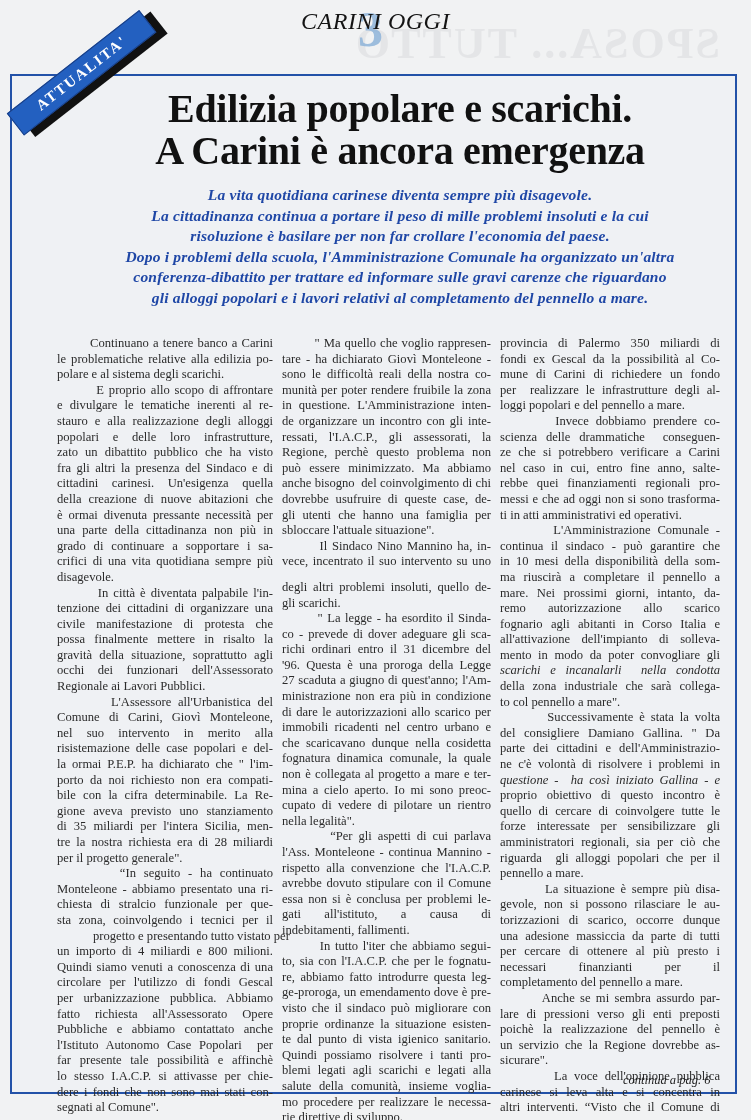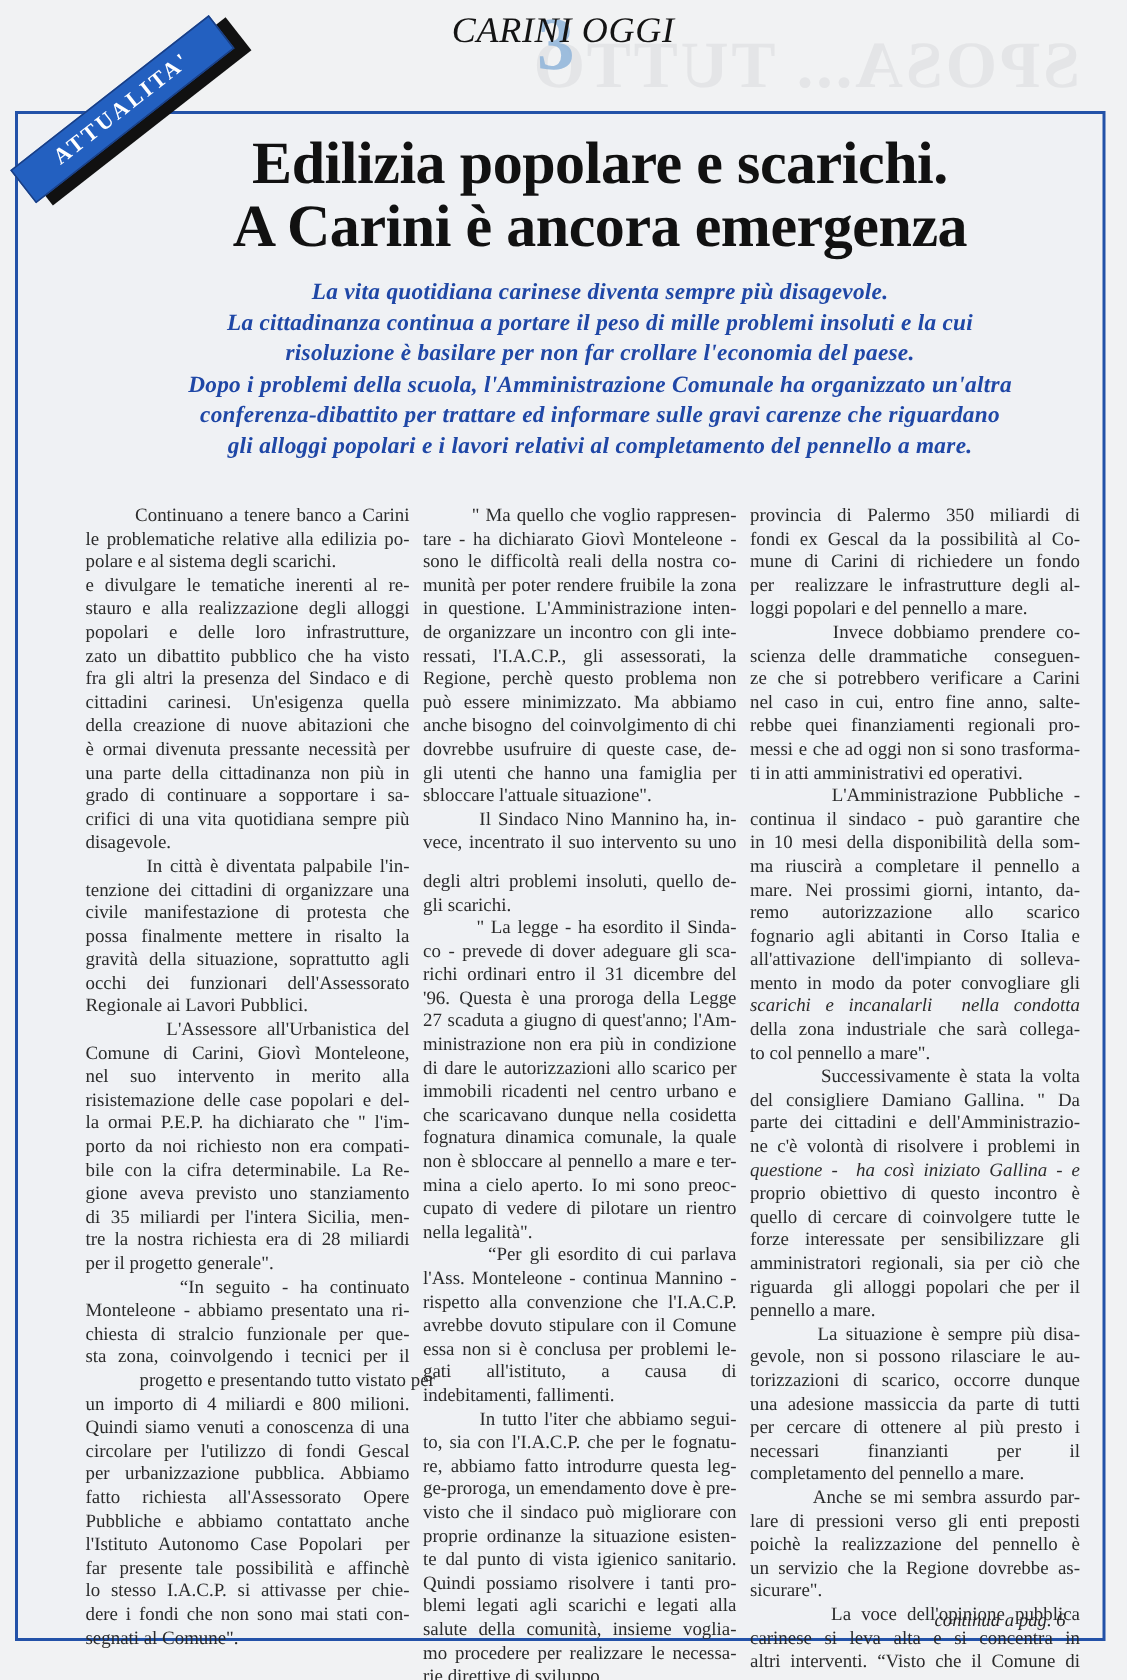--- a/index.html
+++ b/index.html
@@ -96,20 +96,21 @@
   <span>risoluzione è basilare per non far crollare l'economia del paese.</span>
   <span>Dopo i problemi della scuola, l'Amministrazione Comunale ha organizzato un'altra</span>
   <span>conferenza-dibattito per trattare ed informare sulle gravi carenze che riguardano</span>
   <span>gli alloggi popolari e i lavori relativi al completamento del pennello a mare.</span>
 </div>
 
 <div class="col col1">
     <span class="l" style="white-space: pre; display: block;"><span style="white-space: pre;">        Continuano a tenere banco a Carini</span></span>
     <span class="l" style="white-space: pre; display: block;"><span style="white-space: pre;">le problematiche relative alla edilizia po-</span></span>
     <span class="l end" style="white-space: pre; display: block;">polare e al sistema degli scarichi.</span>
+    <span class="l" style="white-space: pre; display: block;"><span style="white-space: pre;">        E proprio allo scopo di affrontare</span></span>
     <span class="l" style="white-space: pre; display: block;"><span style="white-space: pre;">e divulgare le tematiche inerenti al re-</span></span>
     <span class="l" style="white-space: pre; display: block;"><span style="white-space: pre;">stauro e alla realizzazione degli alloggi</span></span>
     <span class="l" style="white-space: pre; display: block;"><span style="white-space: pre;">popolari e delle loro infrastrutture,</span></span>
     <span class="l" style="white-space: pre; display: block;"><span style="white-space: pre;">zato un dibattito pubblico che ha visto</span></span>
     <span class="l" style="white-space: pre; display: block;"><span style="white-space: pre;">fra gli altri la presenza del Sindaco e di</span></span>
     <span class="l" style="white-space: pre; display: block;"><span style="white-space: pre;">cittadini carinesi. Un'esigenza quella</span></span>
     <span class="l" style="white-space: pre; display: block;"><span style="white-space: pre;">della creazione di nuove abitazioni che</span></span>
     <span class="l" style="white-space: pre; display: block;"><span style="white-space: pre;">è ormai divenuta pressante necessità per</span></span>
     <span class="l" style="white-space: pre; display: block;"><span style="white-space: pre;">una parte della cittadinanza non più in</span></span>
     <span class="l" style="white-space: pre; display: block;"><span style="white-space: pre;">grado di continuare a sopportare i sa-</span></span>
@@ -171,25 +172,25 @@
     <span class="l" style="white-space: pre; display: block;"><span style="white-space: pre;">        " La legge - ha esordito il Sinda-</span></span>
     <span class="l" style="white-space: pre; display: block;"><span style="white-space: pre;">co - prevede di dover adeguare gli sca-</span></span>
     <span class="l" style="white-space: pre; display: block;"><span style="white-space: pre;">richi ordinari entro il 31 dicembre del</span></span>
     <span class="l" style="white-space: pre; display: block;"><span style="white-space: pre;">'96. Questa è una proroga della Legge</span></span>
     <span class="l" style="white-space: pre; display: block;"><span style="white-space: pre;">27 scaduta a giugno di quest'anno; l'Am-</span></span>
     <span class="l" style="white-space: pre; display: block;"><span style="white-space: pre;">ministrazione non era più in condizione</span></span>
     <span class="l" style="white-space: pre; display: block;"><span style="white-space: pre;">di dare le autorizzazioni allo scarico per</span></span>
     <span class="l" style="white-space: pre; display: block;"><span style="white-space: pre;">immobili ricadenti nel centro urbano e</span></span>
     <span class="l" style="white-space: pre; display: block;"><span style="white-space: pre;">che scaricavano dunque nella cosidetta</span></span>
     <span class="l" style="white-space: pre; display: block;"><span style="white-space: pre;">fognatura dinamica comunale, la quale</span></span>
-    <span class="l" style="white-space: pre; display: block;"><span style="white-space: pre;">non è sbloccare al pennello a mare e ter-</span></span>
+    <span class="l" style="white-space: pre; display: block;"><span style="white-space: pre;">non è collegata al progetto a mare e ter-</span></span>
     <span class="l" style="white-space: pre; display: block;"><span style="white-space: pre;">mina a cielo aperto. Io mi sono preoc-</span></span>
     <span class="l" style="white-space: pre; display: block;"><span style="white-space: pre;">cupato di vedere di pilotare un rientro</span></span>
     <span class="l end" style="white-space: pre; display: block;">nella legalità".</span>
-    <span class="l" style="white-space: pre; display: block;"><span style="white-space: pre;">        “Per gli esordito di cui parlava</span></span>
+    <span class="l" style="white-space: pre; display: block;"><span style="white-space: pre;">        “Per gli aspetti di cui parlava</span></span>
     <span class="l" style="white-space: pre; display: block;"><span style="white-space: pre;">l'Ass. Monteleone - continua Mannino -</span></span>
     <span class="l" style="white-space: pre; display: block;"><span style="white-space: pre;">rispetto alla convenzione che l'I.A.C.P.</span></span>
     <span class="l" style="white-space: pre; display: block;"><span style="white-space: pre;">avrebbe dovuto stipulare con il Comune</span></span>
     <span class="l" style="white-space: pre; display: block;"><span style="white-space: pre;">essa non si è conclusa per problemi le-</span></span>
     <span class="l" style="white-space: pre; display: block;"><span style="white-space: pre;">gati    all'istituto,    a    causa    di</span></span>
     <span class="l end" style="white-space: pre; display: block;">indebitamenti, fallimenti.</span>
     <span class="l" style="white-space: pre; display: block;"><span style="white-space: pre;">        In tutto l'iter che abbiamo segui-</span></span>
     <span class="l" style="white-space: pre; display: block;"><span style="white-space: pre;">to, sia con l'I.A.C.P. che per le fognatu-</span></span>
     <span class="l" style="white-space: pre; display: block;"><span style="white-space: pre;">re, abbiamo fatto introdurre questa leg-</span></span>
     <span class="l" style="white-space: pre; display: block;"><span style="white-space: pre;">ge-proroga, un emendamento dove è pre-</span></span>
@@ -209,21 +210,21 @@
     <span class="l" style="white-space: pre; display: block;"><span style="white-space: pre;">mune di Carini di richiedere un fondo</span></span>
     <span class="l" style="white-space: pre; display: block;"><span style="white-space: pre;">per  realizzare le infrastrutture degli al-</span></span>
     <span class="l end" style="white-space: pre; display: block;">loggi popolari e del pennello a mare.</span>
     <span class="l" style="white-space: pre; display: block;"><span style="white-space: pre;">        Invece dobbiamo prendere co-</span></span>
     <span class="l" style="white-space: pre; display: block;"><span style="white-space: pre;">scienza delle drammatiche  conseguen-</span></span>
     <span class="l" style="white-space: pre; display: block;"><span style="white-space: pre;">ze che si potrebbero verificare a Carini</span></span>
     <span class="l" style="white-space: pre; display: block;"><span style="white-space: pre;">nel caso in cui, entro fine anno, salte-</span></span>
     <span class="l" style="white-space: pre; display: block;"><span style="white-space: pre;">rebbe quei finanziamenti regionali pro-</span></span>
     <span class="l" style="white-space: pre; display: block;"><span style="white-space: pre;">messi e che ad oggi non si sono trasforma-</span></span>
     <span class="l end" style="white-space: pre; display: block;">ti in atti amministrativi ed operativi.</span>
-    <span class="l" style="white-space: pre; display: block;"><span style="white-space: pre;">        L'Amministrazione Pubbliche -</span></span>
+    <span class="l" style="white-space: pre; display: block;"><span style="white-space: pre;">        L'Amministrazione Comunale -</span></span>
     <span class="l" style="white-space: pre; display: block;"><span style="white-space: pre;">continua il sindaco - può garantire che</span></span>
     <span class="l" style="white-space: pre; display: block;"><span style="white-space: pre;">in 10 mesi della disponibilità della som-</span></span>
     <span class="l" style="white-space: pre; display: block;"><span style="white-space: pre;">ma riuscirà a completare il pennello a</span></span>
     <span class="l" style="white-space: pre; display: block;"><span style="white-space: pre;">mare. Nei prossimi giorni, intanto, da-</span></span>
     <span class="l" style="white-space: pre; display: block;"><span style="white-space: pre;">remo autorizzazione allo scarico</span></span>
     <span class="l" style="white-space: pre; display: block;"><span style="white-space: pre;">fognario agli abitanti in Corso Italia e</span></span>
     <span class="l" style="white-space: pre; display: block;"><span style="white-space: pre;">all'attivazione dell'impianto di solleva-</span></span>
     <span class="l" style="white-space: pre; display: block;"><span style="white-space: pre;">mento in modo da poter convogliare gli</span></span>
     <span class="l" style="white-space: pre; display: block; font-style: italic;"><span style="white-space: pre;">scarichi e incanalarli  nella condotta</span></span>
     <span class="l" style="white-space: pre; display: block;"><span style="white-space: pre;">della zona industriale che sarà collega-</span></span>

